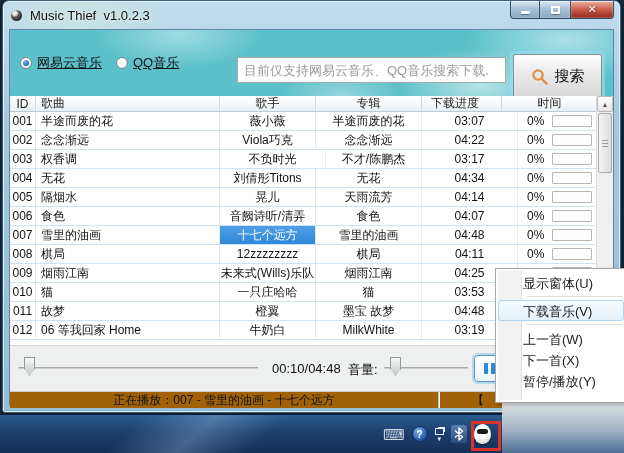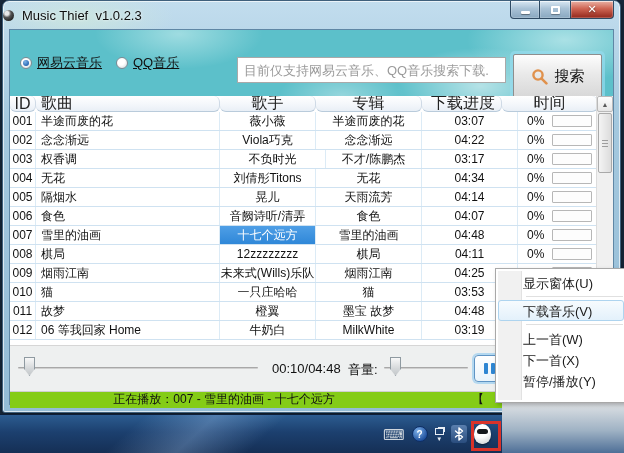--- a/index.html
+++ b/index.html
@@ -12,21 +12,21 @@
 
   
   .window {
     position:absolute; left:2px; top:0; width:619px; height:413px;
     background:linear-gradient(180deg,#c2ddee,#a4c8de 30%,#93bcd6);
     border:1px solid #3f607c; border-radius:7px 7px 3px 3px;
     box-shadow:inset 0 0 0 1px rgba(255,255,255,.65), 0 2px 6px rgba(0,0,0,.5);
   }
   .titlebar {
     position:absolute; left:0; top:0; right:0; height:28px;
-    display:flex; align-items:center; padding-left:0;
+    display:flex; align-items:center; padding-left:8px;
     background:radial-gradient(140px 40px at 12% 60%, rgba(214,238,214,.55), transparent 70%);
     border-radius:7px 7px 0 0;
   }
   .app-icon {
     width:11px; height:11px; border-radius:50%;
     background:radial-gradient(circle at 35% 30%, #e8e8e8 0 18%, #555 40%, #111 90%);
     margin-right:8px;
   }
   .title-text { font-size:13px; color:#0d0d0d; text-shadow:0 0 3px rgba(255,255,255,.9); white-space:pre; }
 
@@ -90,21 +90,21 @@
     display:flex; align-items:center; justify-content:center; gap:7px;
     font-size:15px; color:#111; cursor:pointer;
   }
 
   
   .table { position:relative; height:249px; background:#fff; overflow:hidden; }
   .thead { display:flex; height:16px; }
   .th {
     background:linear-gradient(#ffffff,#f4f7fb 55%,#e9eff6);
     border-right:1px solid #cfdae6; border-bottom:1px solid #b9cbdb;
-    font-size:16px; color:#222; display:flex; align-items:center; justify-content:center;border-radius:6px;
+    font-size:12px; color:#222; display:flex; align-items:center; justify-content:center;
   }
   .tr { display:flex; height:19px; border-bottom:1px solid #cfe2f1; background:#fff; }
   .td {
     border-right:1px solid #dcebf6; font-size:12px; color:#111;
     display:flex; align-items:center; justify-content:center;
     white-space:nowrap; overflow:hidden;
   }
   .c-id   { width:26px; }
   .c-song { width:184px; justify-content:flex-start; padding-left:5px; }
   .c-art  { width:96px; }
@@ -148,21 +148,21 @@
   .pause-btn {
     position:absolute; left:464px; top:9px; width:31px; height:27px;
     background:linear-gradient(#ffffff,#eaf4fb);
     border:1px solid #5f94c4; border-radius:4px;
     box-shadow:0 0 0 2px rgba(140,200,240,.6);
     display:flex; align-items:center; justify-content:center; gap:3px;
   }
   .pause-bar { width:4px; height:11px; background:#2f86d2; border-radius:1px; }
 
   
-  .statusbar { position:relative; height:17px; background:#84cc16; border-top:1px solid #cfcfcf; display:flex;align-items:flex-end; }
+  .statusbar { position:relative; height:17px; background:#a16207; border-top:1px solid #cfcfcf; display:flex; }
   .status-left { width:428px; display:flex; align-items:center; justify-content:center; font-size:12px; color:#111; }
   .status-sep { width:1px; background:#c4c4c4; box-shadow:1px 0 0 #fff; }
   .status-right { flex:1; display:flex; align-items:center; padding-left:33px; font-size:12px; color:#111; }
 
   
   .ctx-menu {
     position:absolute; left:495px; top:268px; width:132px; height:135px;
     background:#ffffff; border:1px solid #a8a8a8;
     box-shadow:2px 2px 4px rgba(0,0,0,.25);
     padding:3px 0; z-index:50;

